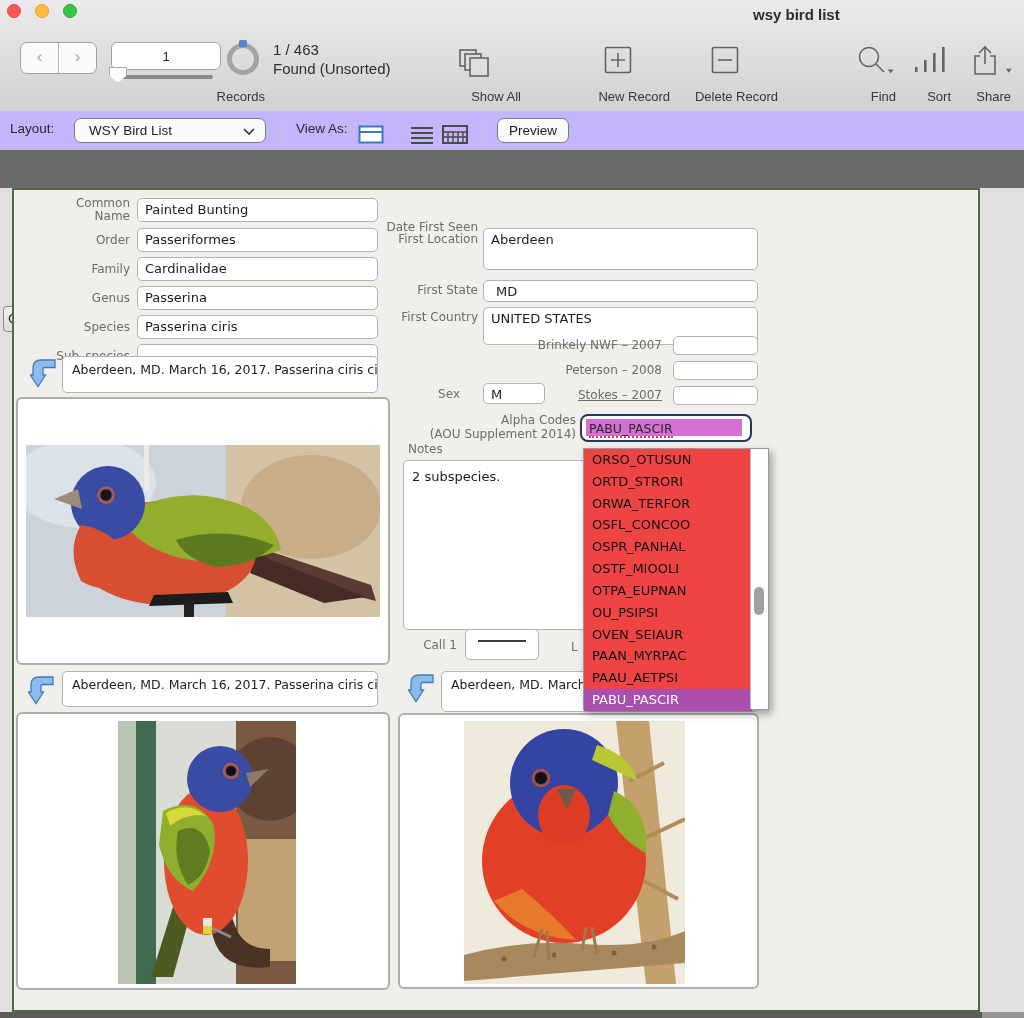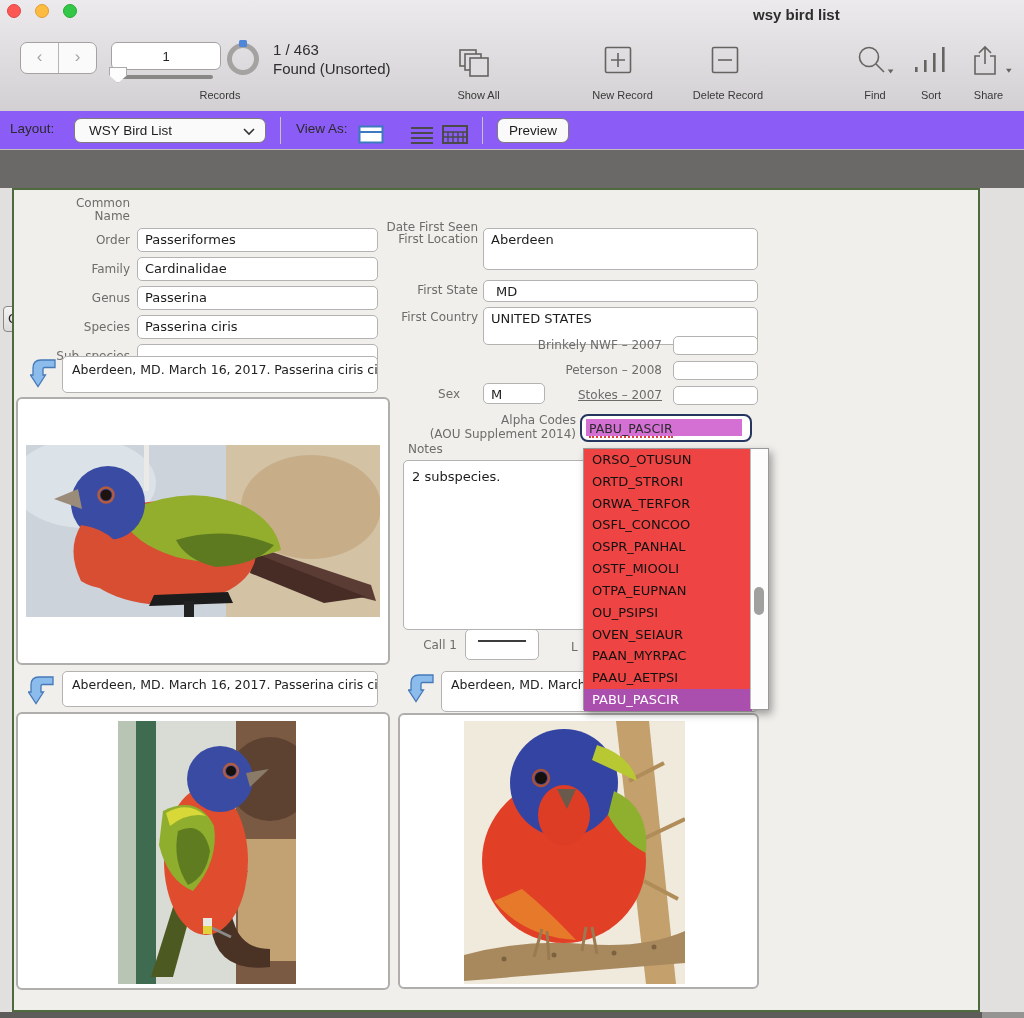--- a/index.html
+++ b/index.html
@@ -4,39 +4,39 @@
 <style>
   html,body{margin:0;padding:0;}
   #app{position:relative;width:1024px;height:1018px;overflow:hidden;background:#e2e0de;
        font-family:"Liberation Sans",sans-serif;}
   .abs{position:absolute;}
   
   .chrome{left:0;top:0;width:1024px;height:111px;
     background:linear-gradient(#eceaec,#d2d0d2);border-bottom:1px solid #a2a09e;}
   .tl{width:14px;height:14px;border-radius:50%;top:4px;}
   .win-title{top:6px;font-size:15px;font-weight:600;color:#2d2d2d;}
-  .tb-label{top:89px;font-size:11px;color:#383838;text-align:center;}
+  .tb-label{top:89px;font-size:13px;color:#383838;text-align:right;}
   .navgrp{left:20px;top:42px;width:75px;height:30px;background:#fbfafa;
     border:1px solid #a5a3a1;border-radius:7px;display:flex;}
   .navgrp>div{flex:1;text-align:center;line-height:28px;font-size:17px;color:#a6a4a2;}
   .navgrp>div:first-child{border-right:1px solid #b8b6b4;}
   .recinput{left:111px;top:42px;width:104px;height:24px;background:#fff;
     border:1px solid #a5a3a1;border-radius:6px;text-align:center;font-size:13px;color:#222;
     font-family:"Liberation Sans",sans-serif;}
   .slider-track{left:116px;top:75px;width:97px;height:4px;background:#8a8886;border-radius:2px;}
   .slider-thumb{left:109px;top:67px;width:18px;height:16px;background:#fdfdfd;
     border:0;clip-path:polygon(0 0,100% 0,100% 52%,50% 100%,0 52%);box-shadow:0 0 0 1px #aaa inset;}
   .donut{left:227px;top:43px;width:32px;height:32px;border:5px solid #a5a3a1;border-radius:50%;
     box-sizing:border-box;}
   .donut-mark{left:239px;top:40px;width:8px;height:7px;background:#4f86d8;border-radius:1.5px;}
   .found1{left:273px;top:41px;font-size:15px;color:#2e2e2e;}
   .found2{left:273px;top:60px;font-size:15px;color:#2e2e2e;}
   .icon{stroke:#666461;fill:none;stroke-width:1.6;}
   
-  .layoutbar{left:0;top:111px;width:1024px;height:39px;background:#8b5cf6;
+  .layoutbar{left:0;top:111px;width:1024px;height:39px;background:#c4b5fd;
     border-bottom:1px solid #c2c0be;box-sizing:border-box;}
   .lb-label{font-size:13.5px;color:#2b2b2b;}
   .pill{background:#fbfafa;border:1px solid #7f7d7b;border-radius:7px;box-sizing:border-box;
     font-size:13.5px;color:#1c1c1c;}
   .vsep{width:1px;background:#c6c4c2;}
   
   .strip{left:0;top:150px;width:1024px;height:38px;background:#6b6967;}
   .sbtn{top:156px;height:26px;background:linear-gradient(#f4f3f2,#dddbd9);
     border:1px solid #8a8886;border-radius:4px;box-sizing:border-box;
     font-family:"DejaVu Sans",sans-serif;font-size:12.5px;color:#1b1b1b;text-align:center;
@@ -178,20 +178,21 @@
   <div class="abs frame"></div>
   <div class="abs botstrip"></div>
   <div class="abs botcorner"></div>
 
   <div class="abs lbl" style="left:68px;top:197px;width:62px;">Common Name</div>
   <div class="abs lbl" style="left:38px;top:234px;width:92px;">Order</div>
   <div class="abs lbl" style="left:38px;top:263px;width:92px;">Family</div>
   <div class="abs lbl" style="left:38px;top:292px;width:92px;">Genus</div>
   <div class="abs lbl" style="left:38px;top:321px;width:92px;">Species</div>
   <div class="abs lbl" style="left:38px;top:350px;width:92px;">Sub–species</div>
+  <div class="abs fld" style="left:137px;top:198px;width:241px;height:24px;">Painted Bunting</div>
   <div class="abs fld" style="left:137px;top:228px;width:241px;height:24px;">Passeriformes</div>
   <div class="abs fld" style="left:137px;top:257px;width:241px;height:24px;">Cardinalidae</div>
   <div class="abs fld" style="left:137px;top:286px;width:241px;height:24px;">Passerina</div>
   <div class="abs fld" style="left:137px;top:315px;width:241px;height:24px;">Passerina ciris</div>
   <div class="abs fld" style="left:137px;top:344px;width:241px;height:24px;"></div>
 
   <div class="abs lbl" style="left:368px;top:205px;width:110px;margin-top:16px;">Date First Seen</div>
   <div class="abs lbl" style="left:368px;top:233px;width:110px;">First Location</div>
   <div class="abs lbl" style="left:368px;top:284px;width:110px;">First State</div>
   <div class="abs lbl" style="left:368px;top:311px;width:110px;">First Country</div>

